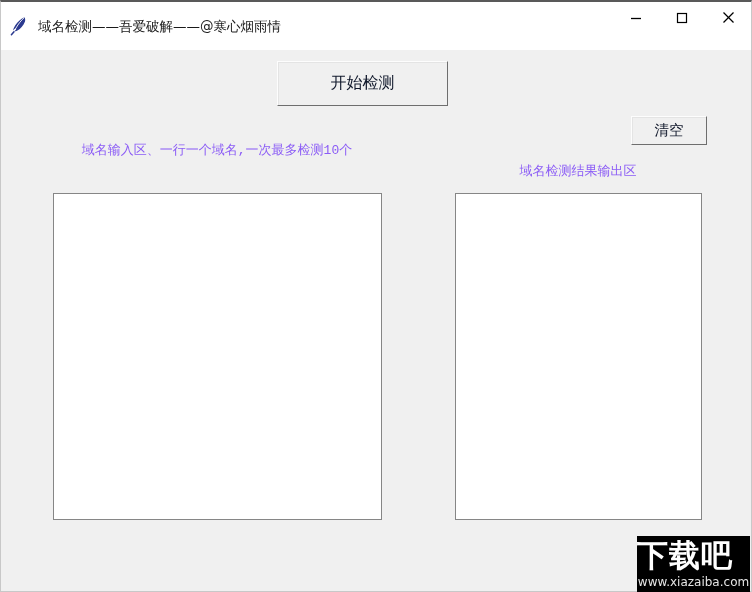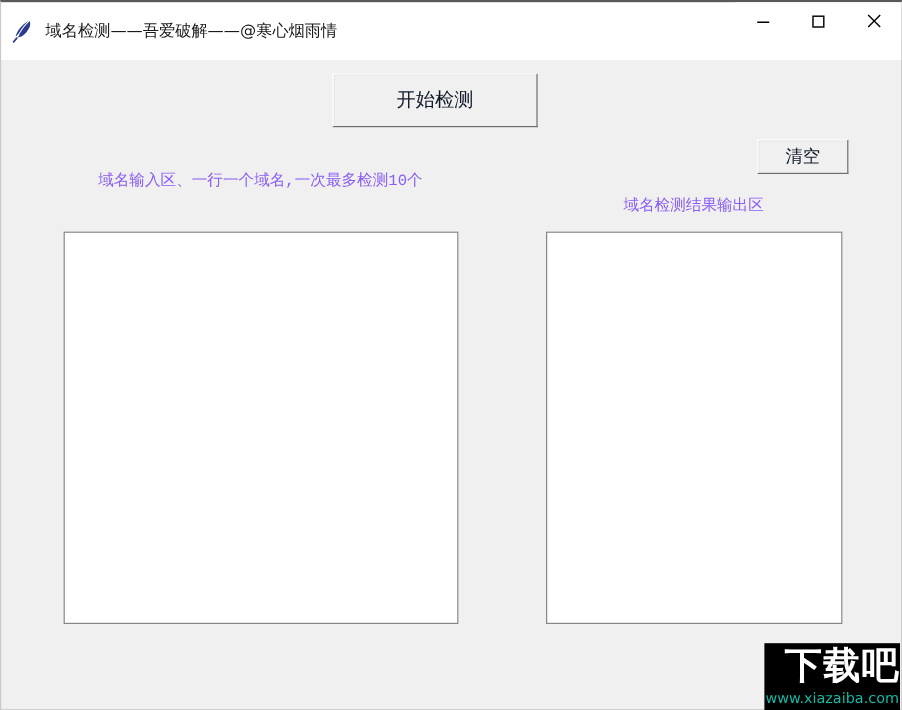--- a/index.html
+++ b/index.html
@@ -162,31 +162,31 @@
   #watermark-logo {
     position: absolute;
     left: 0;
     top: 1px;
     width: 113px;
     height: 37px;
     color: #ffffff;
     font-size: 31px;
     font-weight: bold;
     letter-spacing: 1px;
-    text-align: right;
+    text-align: left;
     line-height: 37px;
     font-family: "DejaVu Sans", "Liberation Sans", sans-serif;
   }
   #watermark-url {
     position: absolute;
     left: 0;
     top: 38px;
     width: 113px;
     text-align: center;
-    color: #14b8a6;
+    color: #e5e5e5;
     font-size: 12px;
     line-height: 16px;
     font-family: "DejaVu Sans", "Liberation Sans", sans-serif;
   }
 </style>
 </head>
 <body>
 
 <div id="app-window">
 

